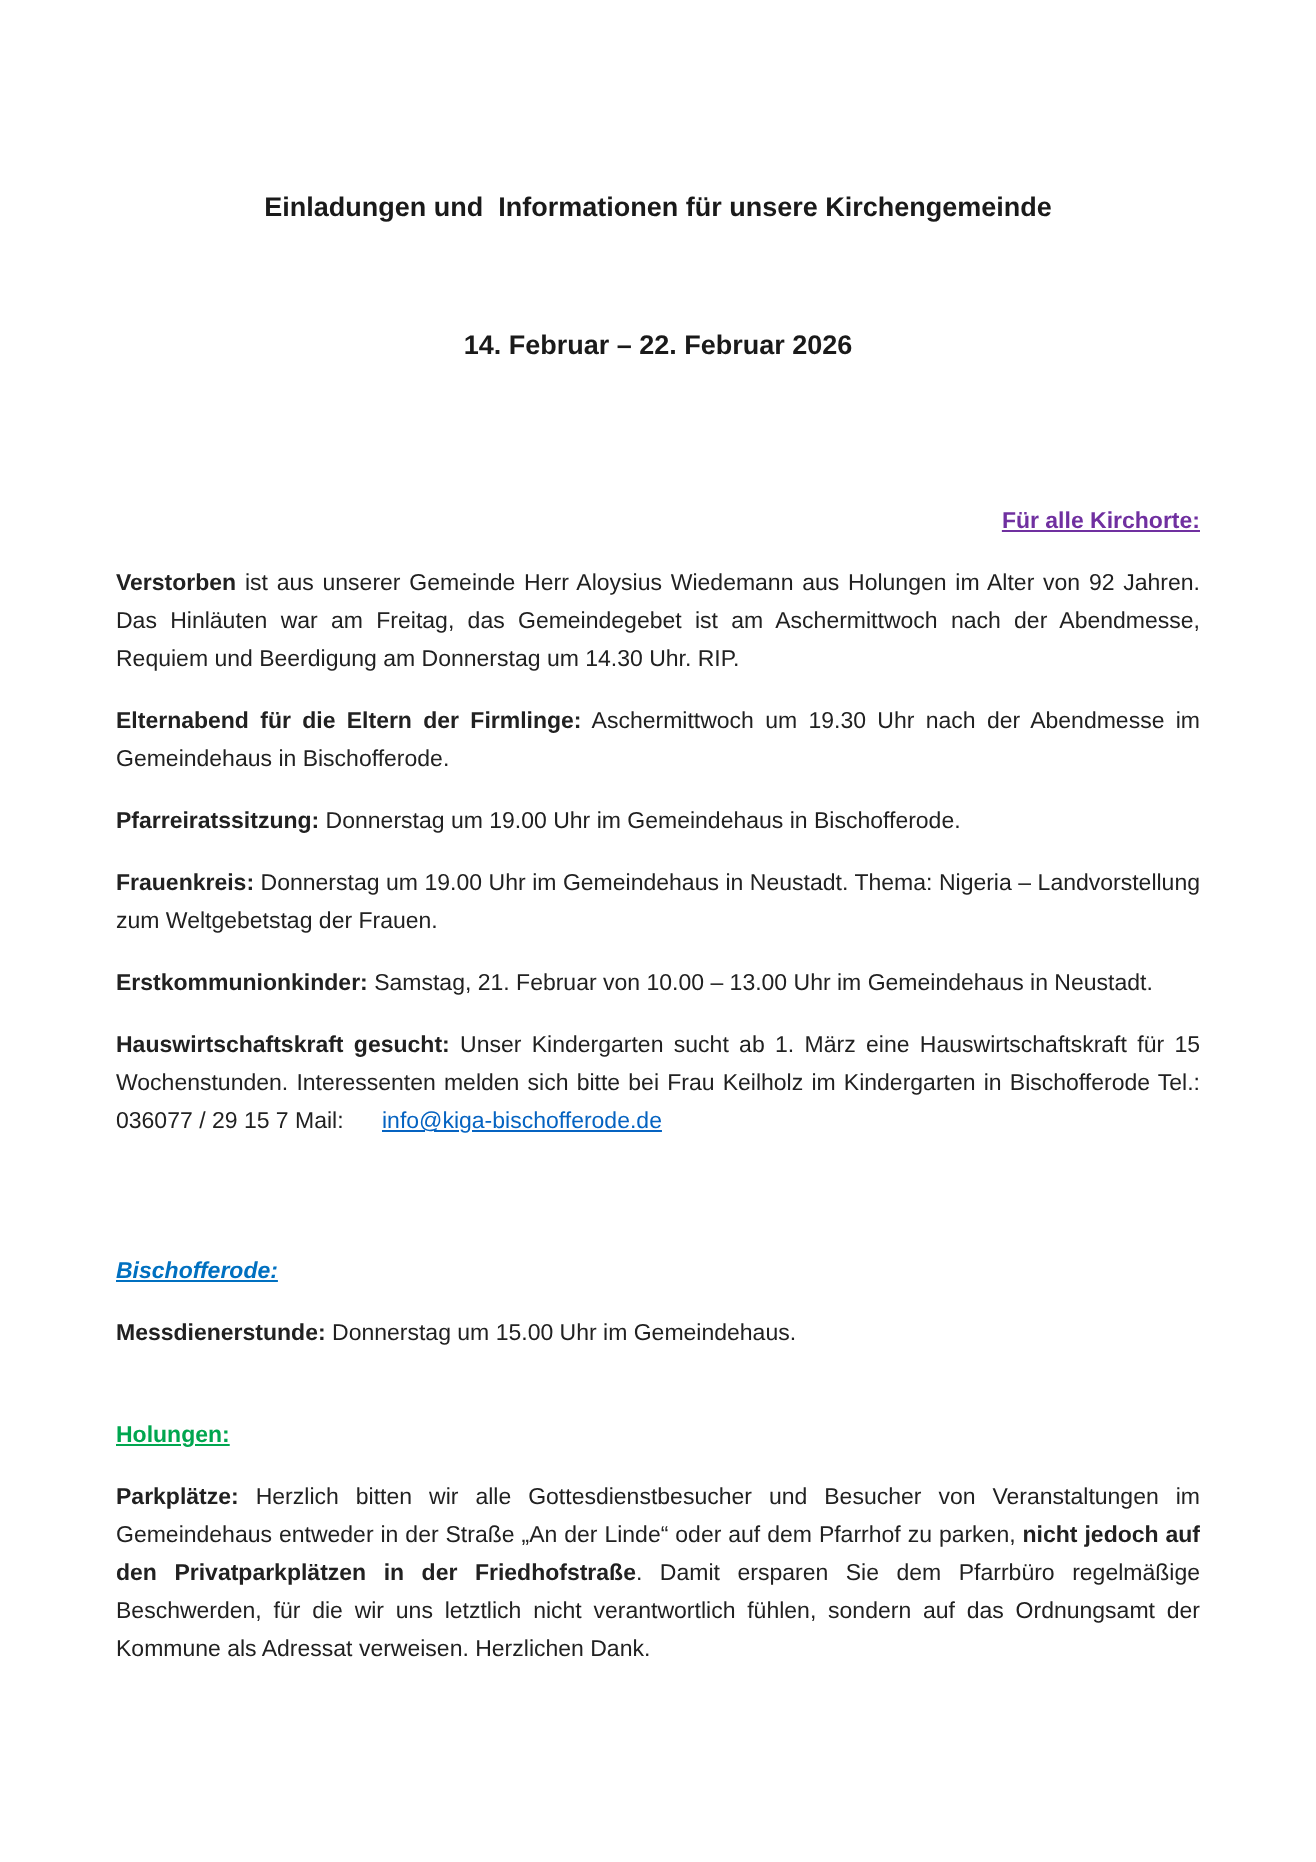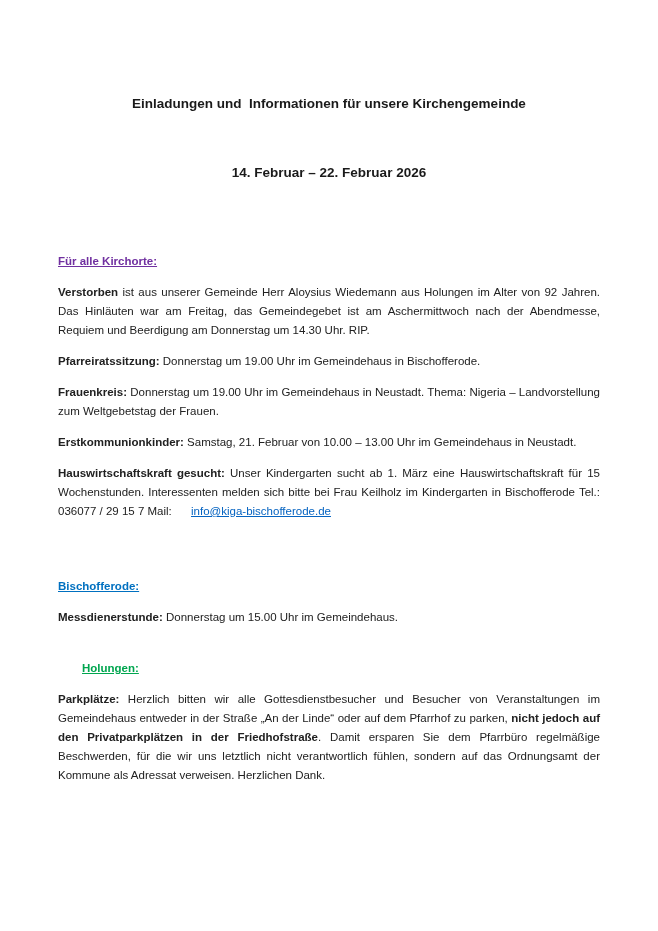--- a/index.html
+++ b/index.html
@@ -24,23 +24,23 @@
     line-height: 23px;
     color: #1a1a1a;
     white-space: pre-wrap;
   }
   .section-heading {
     font-weight: bold;
     font-size: 11.5px;
     line-height: 19px;
     text-decoration: underline;
   }
-  .h-purple { color: #7030A0; margin-top: 22px; }
-  .h-blue   { color: #0070C0; margin-top: 56px; }
-  .h-green  { color: #00A64F; margin-top: 32px; margin-left: 24px; }
+  .h-purple { color: #7030A0; margin-top: 22px; text-align: right; }
+  .h-blue   { color: #0070C0; margin-top: 56px; font-style: italic; }
+  .h-green  { color: #00A64F; margin-top: 32px; }
   .h-red    { color: #E02020; margin-top: 34px; }
   p.para {
     margin: 12px 0 0 0;
     font-size: 11.5px;
     line-height: 19px;
     text-align: justify;
   }
   p.para.first { margin-top: 12px; }
   .lead { font-weight: bold; }
   .emph { font-weight: bold; }
@@ -57,20 +57,21 @@
 
   <div class="doc-title">
     <div>Einladungen und  Informationen für unsere Kirchengemeinde</div>
     <div>14. Februar – 22. Februar 2026</div>
   </div>
 
   <div class="section-heading h-purple">Für alle Kirchorte:</div>
 
   <p class="para first"><span class="lead">Verstorben</span><span> ist aus unserer Gemeinde Herr Aloysius Wiedemann aus Holungen im Alter von 92 Jahren. Das Hinläuten war am Freitag, das Gemeindegebet ist am Aschermittwoch nach der Abendmesse, Requiem und Beerdigung am Donnerstag um 14.30 Uhr. RIP.</span></p>
 
+  <p class="para"><span class="lead">Elternabend für die Eltern der Firmlinge:</span><span> Aschermittwoch um 19.30 Uhr nach der Abendmesse im Gemeindehaus in Bischofferode.</span></p>
 
   <p class="para"><span class="lead">Pfarreiratssitzung:</span><span> Donnerstag um 19.00 Uhr im Gemeindehaus in Bischofferode.</span></p>
 
   <p class="para"><span class="lead">Frauenkreis:</span><span> Donnerstag um 19.00 Uhr im Gemeindehaus in Neustadt. Thema: Nigeria – Landvorstellung zum Weltgebetstag der Frauen.</span></p>
 
   <p class="para"><span class="lead">Erstkommunionkinder:</span><span> Samstag, 21. Februar von 10.00 – 13.00 Uhr im Gemeindehaus in Neustadt.</span></p>
 
   <p class="para"><span class="lead">Hauswirtschaftskraft gesucht:</span><span> Unser Kindergarten sucht ab 1. März eine Hauswirtschaftskraft für 15 Wochenstunden. Interessenten melden sich bitte bei Frau Keilholz im Kindergarten in Bischofferode Tel.: 036077 / 29 15 7 Mail: </span><a class="link" href="#">info@kiga-bischofferode.de</a></p>
 
   <div class="section-heading h-blue">Bischofferode:</div>

